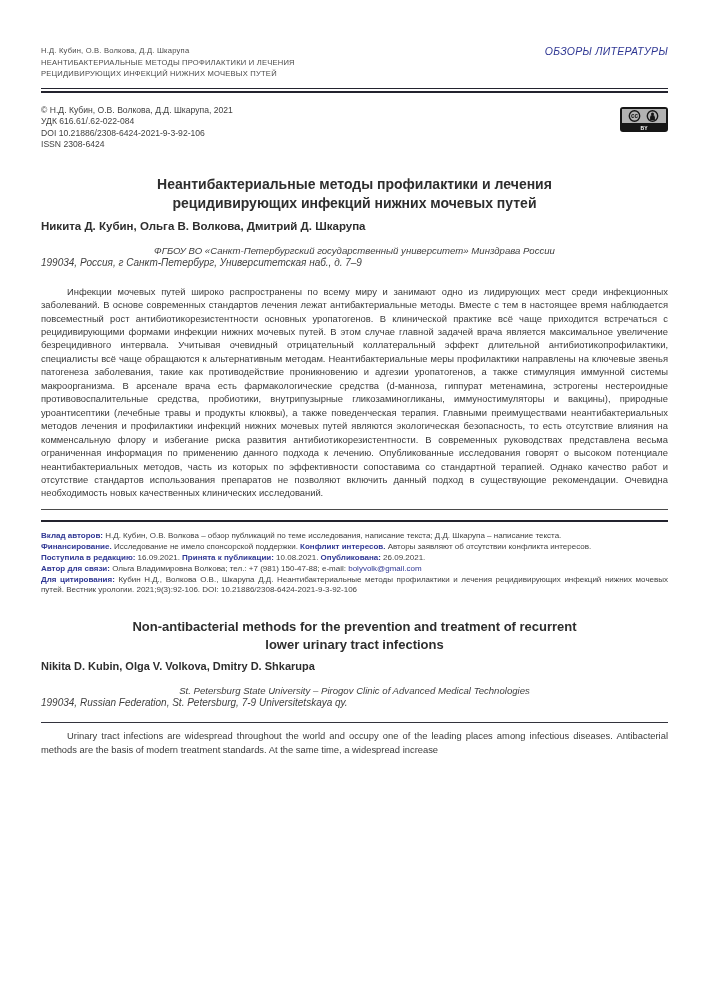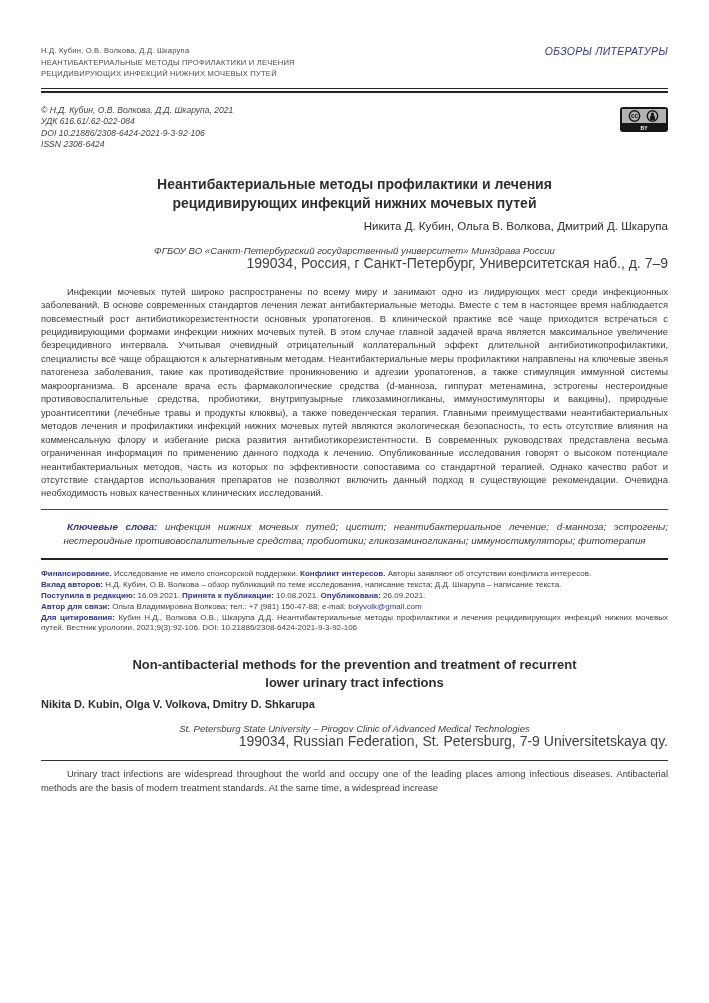--- a/index.html
+++ b/index.html
@@ -10,28 +10,28 @@
   .runhead{display:flex;justify-content:space-between;align-items:flex-start;}
   .rh-left{font-size:7.6px;line-height:11px;color:#4a4a4a;letter-spacing:.2px;}
   .rh-authors{margin-bottom:1px;}
   .rh-caps{}
   .rh-section{font-size:10.5px;font-style:italic;color:#2f3793;letter-spacing:.3px;}
 
   .rule-double{margin-top:9px;height:2px;border-top:1.5px solid #23232e;border-bottom:2.5px solid #23232e;}
 
   
   .imprint{display:flex;justify-content:space-between;margin-top:12px;}
-  .imprint-left{font-style:italic;font-size:8.6px;line-height:11.4px;color:#3f3f3f;}
+  .imprint-left{font-size:8.6px;line-height:11.4px;color:#3f3f3f;}
   .cc-badge{margin-top:2px;}
 
   
   .title-ru{margin-top:24px;text-align:center;font-size:14px;font-weight:bold;line-height:19px;color:#2e2e2e;padding:0 60px;}
-  .authors-ru{margin-top:7px;text-align:right;font-size:11.5px;font-weight:normal;color:#2e2e2e;}
+  .authors-ru{margin-top:7px;text-align:left;font-size:11.5px;font-weight:bold;color:#2e2e2e;}
   .affil{margin-top:12px;text-align:center;font-style:italic;font-size:9.6px;line-height:13px;color:#3f3f3f;}
-  .addr{text-align:right;font-size:14px;line-height:12px;color:#3f3f3f;}
+  .addr{text-align:left;font-style:italic;font-size:10px;line-height:12px;color:#3f3f3f;}
 
   .abstract{margin-top:16px;font-size:9.4px;line-height:13.45px;text-align:justify;text-indent:26px;color:#3a3a3a;}
 
   .rule-thin{margin-top:9px;border-top:1px solid #4a4a4a;height:0;}
   .rule-thick{margin-top:10px;border-top:2px solid #23232e;height:0;}
 
   .keywords{margin-top:10px;font-style:italic;font-size:9.8px;line-height:14px;text-align:justify;text-align-last:center;text-indent:26px;color:#3a3a3a;}
   .kw-label{font-weight:bold;color:#2f3793;}
 
   
@@ -94,32 +94,29 @@
 
   <h1 class="title-ru" style="margin-bottom:0;">Неантибактериальные методы профилактики и лечения рецидивирующих инфекций нижних мочевых путей</h1>
   <div class="authors-ru">Никита Д. Кубин, Ольга В. Волкова, Дмитрий Д. Шкарупа</div>
   <div class="affil">ФГБОУ ВО «Санкт-Петербургский государственный университет» Минздрава России</div>
   <div class="addr">199034, Россия, г Санкт-Петербург, Университетская наб., д. 7–9</div>
 
   <p class="abstract" style="margin:16px 0 0 0;">Инфекции мочевых путей широко распространены по всему миру и занимают одно из лидирующих мест среди инфекционных заболеваний. В основе современных стандартов лечения лежат антибактериальные методы. Вместе с тем в настоящее время наблюдается повсеместный рост антибиотикорезистентности основных уропатогенов. В клинической практике всё чаще приходится встречаться с рецидивирующими формами инфекции нижних мочевых путей. В этом случае главной задачей врача является максимальное увеличение безрецидивного интервала. Учитывая очевидный отрицательный коллатеральный эффект длительной антибиотикопрофилактики, специалисты всё чаще обращаются к альтернативным методам. Неантибактериальные меры профилактики направлены на ключевые звенья патогенеза заболевания, такие как противодействие проникновению и адгезии уропатогенов, а также стимуляция иммунной системы макроорганизма. В арсенале врача есть фармакологические средства (d-манноза, гиппурат метенамина, эстрогены нестероидные противовоспалительные средства, пробиотики, внутрипузырные гликозаминогликаны, иммуностимуляторы и вакцины), природные уроантисептики (лечебные травы и продукты клюквы), а также поведенческая терапия. Главными преимуществами неантибактериальных методов лечения и профилактики инфекций нижних мочевых путей являются экологическая безопасность, то есть отсутствие влияния на комменсальную флору и избегание риска развития антибиотикорезистентности. В современных руководствах представлена весьма ограниченная информация по применению данного подхода к лечению. Опубликованные исследования говорят о высоком потенциале неантибактериальных методов, часть из которых по эффективности сопоставима со стандартной терапией. Однако качество работ и отсутствие стандартов использования препаратов не позволяют включить данный подход в существующие рекомендации. Очевидна необходимость новых качественных клинических исследований.</p>
 
   <div class="rule-thin"></div>
 
-  <p class="keywords" style="margin:10px 0 0 0;">
-    <span class="kw-label">Ключевые слова:</span><span> инфекция нижних мочевых путей; цистит; неантибактериальное лечение; d-манноза; эстрогены; нестероидные противовоспалительные средства; пробиотики; гликозаминогликаны; иммуностимуляторы; фитотерапия</span>
-  </p>
 
   <div class="rule-thick"></div>
 
   <div class="fineprint">
     <p>
-      <span class="fp-label">Финансирование.</span><span> Исследование не имело спонсорской поддержки. </span><span class="fp-label">Конфликт интересов.</span><span> Авторы заявляют об отсутствии конфликта интересов.</span>
+      <span class="fp-label">Вклад авторов:</span><span> Н.Д. Кубин, О.В. Волкова – обзор публикаций по теме исследования, написание текста; Д.Д. Шкарупа – написание текста.</span>
     </p>
     <p>
-      <span class="fp-label">Вклад авторов:</span><span> Н.Д. Кубин, О.В. Волкова – обзор публикаций по теме исследования, написание текста; Д.Д. Шкарупа – написание текста.</span>
+      <span class="fp-label">Финансирование.</span><span> Исследование не имело спонсорской поддержки. </span><span class="fp-label">Конфликт интересов.</span><span> Авторы заявляют об отсутствии конфликта интересов.</span>
     </p>
     <p>
       <span class="fp-label">Поступила в редакцию:</span><span> 16.09.2021. </span><span class="fp-label">Принята к публикации:</span><span> 10.08.2021. </span><span class="fp-label">Опубликована:</span><span> 26.09.2021.</span>
     </p>
     <p>
       <span class="fp-label">Автор для связи:</span><span> Ольга Владимировна Волкова; тел.: +7 (981) 150-47-88; e-mail: </span><a href="#" class="email">bolyvolk@gmail.com</a>
     </p>
     <p>
       <span class="fp-label">Для цитирования:</span><span> Кубин Н.Д., Волкова О.В., Шкарупа Д.Д. Неантибактериальные методы профилактики и лечения рецидивирующих инфекций нижних мочевых путей. Вестник урологии. 2021;9(3):92-106. DOI: 10.21886/2308-6424-2021-9-3-92-106</span>
     </p>

